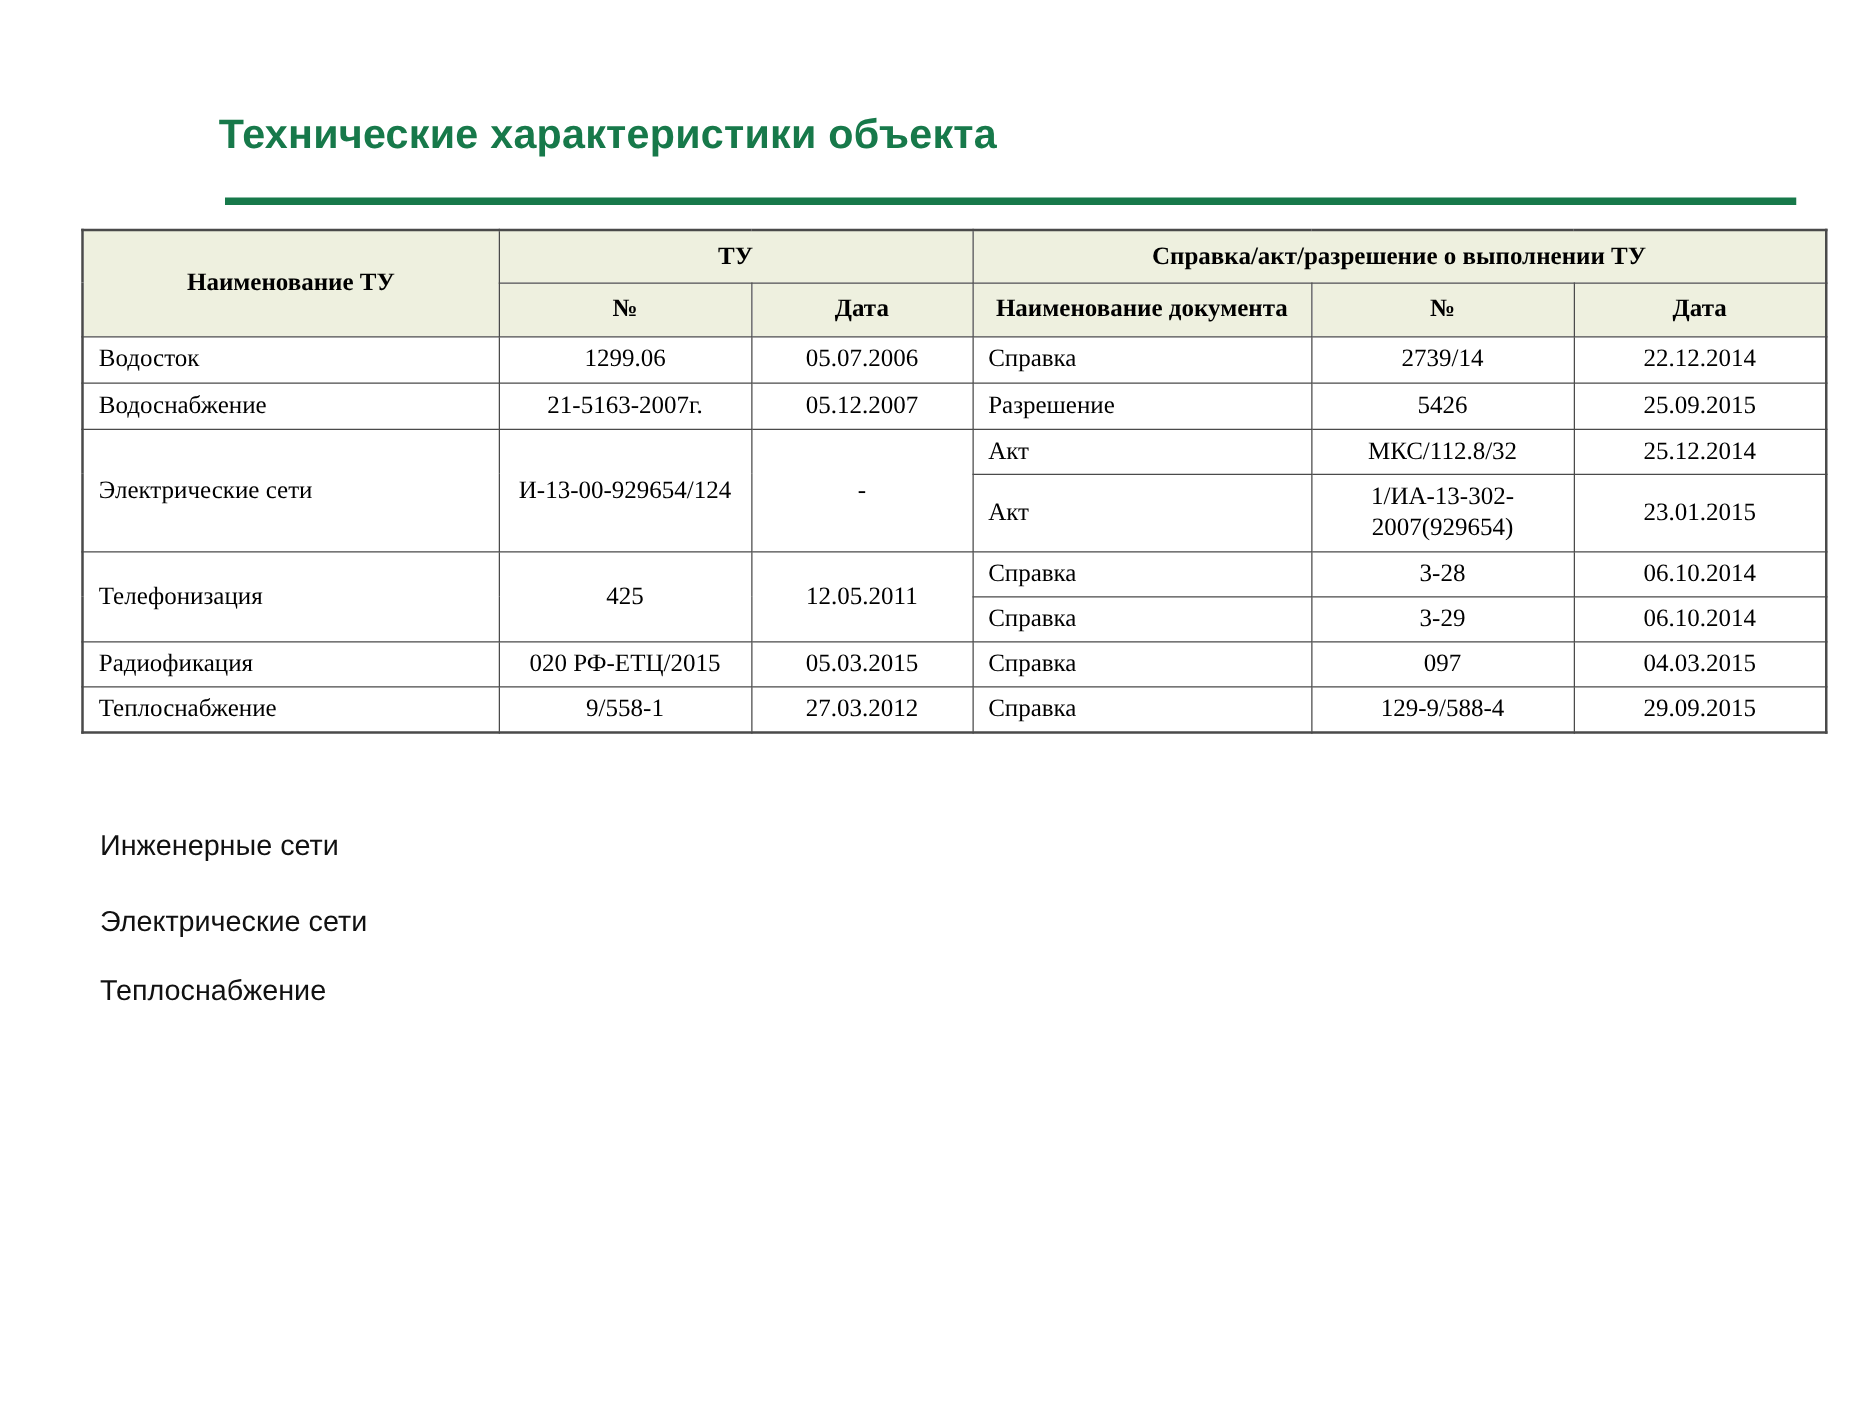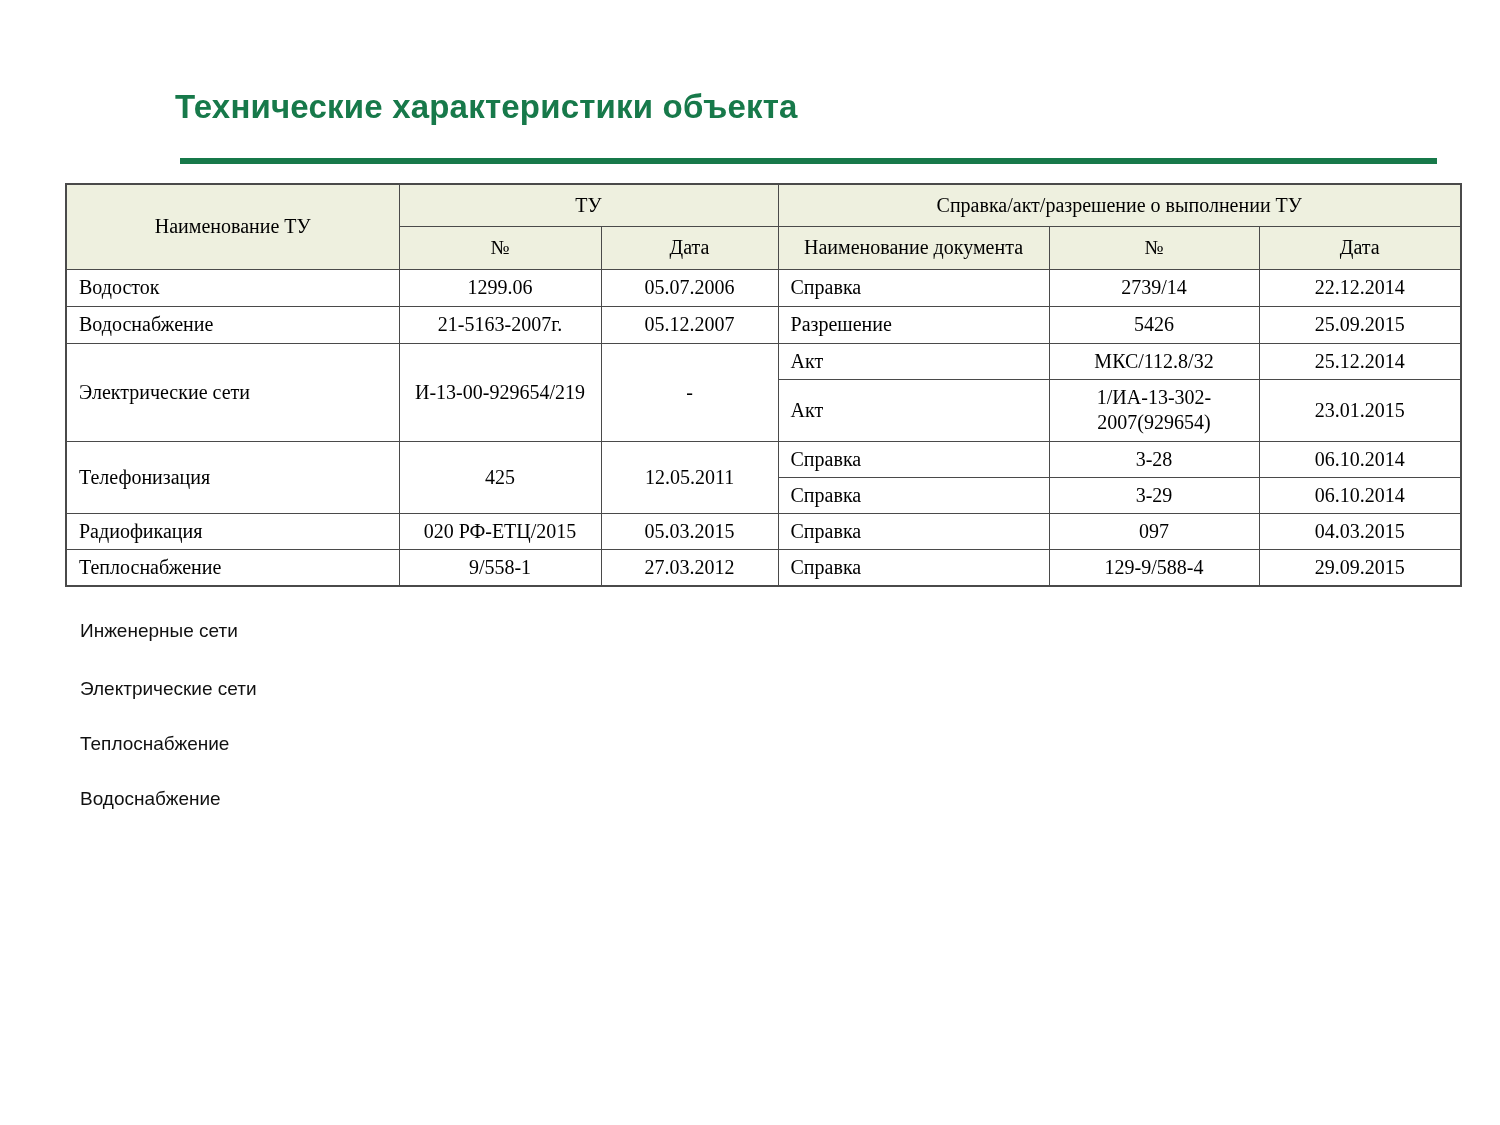--- a/index.html
+++ b/index.html
@@ -38,33 +38,33 @@
   .tu-table th, .tu-table td {
     border:1.5px solid #4a4a4a;
     vertical-align:middle;
     text-align:center;
     padding:2px 6px;
     line-height:1.25;
     overflow:hidden;
   }
   .tu-table th {
     background:#eef0df;
-    font-weight:normal;
+    font-weight:bold;
   }
   .tu-table td.left { text-align:left; padding-left:12px; }
   tr.hh1 { height:42px; }
   tr.hh2 { height:43px; }
   tr.h37 { height:37px; }
   tr.h36 { height:36px; }
   tr.h62 { height:62px; }
   
   .notes {
-    position:absolute; left:80px; top:620px;
+    position:absolute; left:80px; top:663px;
     width:1360px;
-    font-size:19px;
+    font-size:23px;
     color:#111111;
   }
   .notes-heading { margin-bottom:33px; }
   .note-item { display:flex; margin-bottom:27px; line-height:28px; }
   .note-label { width:300px; flex:none; }
   .note-text  { flex:1; }
   
   .badge-shadow {
     position:absolute; right:0; top:1052px;
     width:92px; height:14px;
@@ -125,21 +125,21 @@
       <tr class="h37">
         <td class="left">Водоснабжение</td>
         <td>21-5163-2007г.</td>
         <td>05.12.2007</td>
         <td class="left">Разрешение</td>
         <td>5426</td>
         <td>25.09.2015</td>
       </tr>
       <tr class="h36">
         <td class="left" rowspan="2">Электрические сети</td>
-        <td rowspan="2">И-13-00-929654/219</td>
+        <td rowspan="2">И-13-00-929654/124</td>
         <td rowspan="2">-</td>
         <td class="left">Акт</td>
         <td>МКС/112.8/32</td>
         <td>25.12.2014</td>
       </tr>
       <tr class="h62">
         <td class="left">Акт</td>
         <td>1/ИА-13-302-2007(929654)</td>
         <td>23.01.2015</td>
       </tr>

